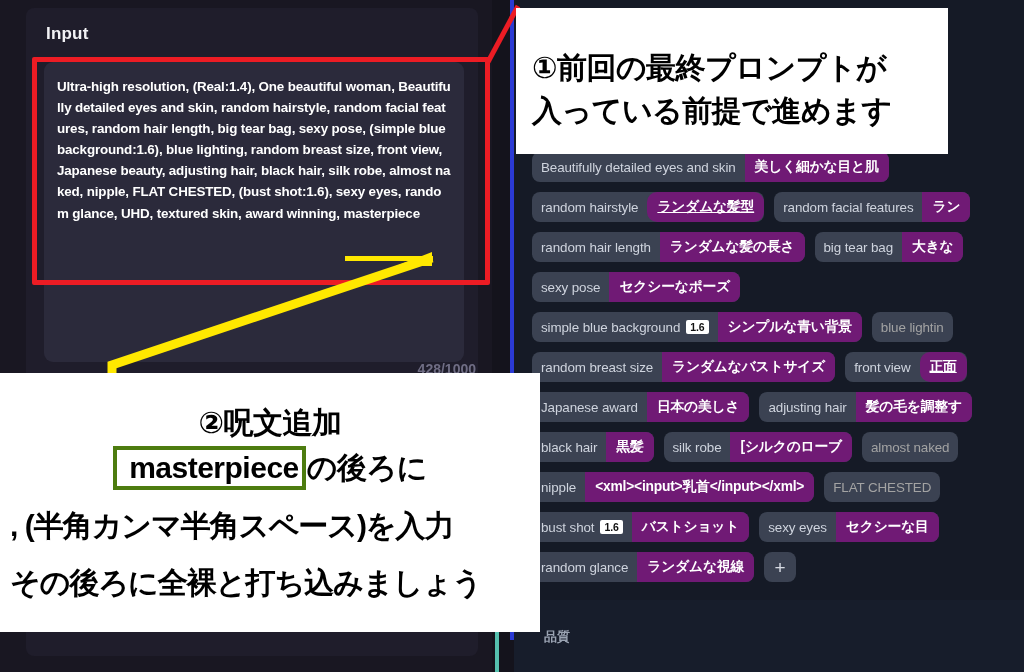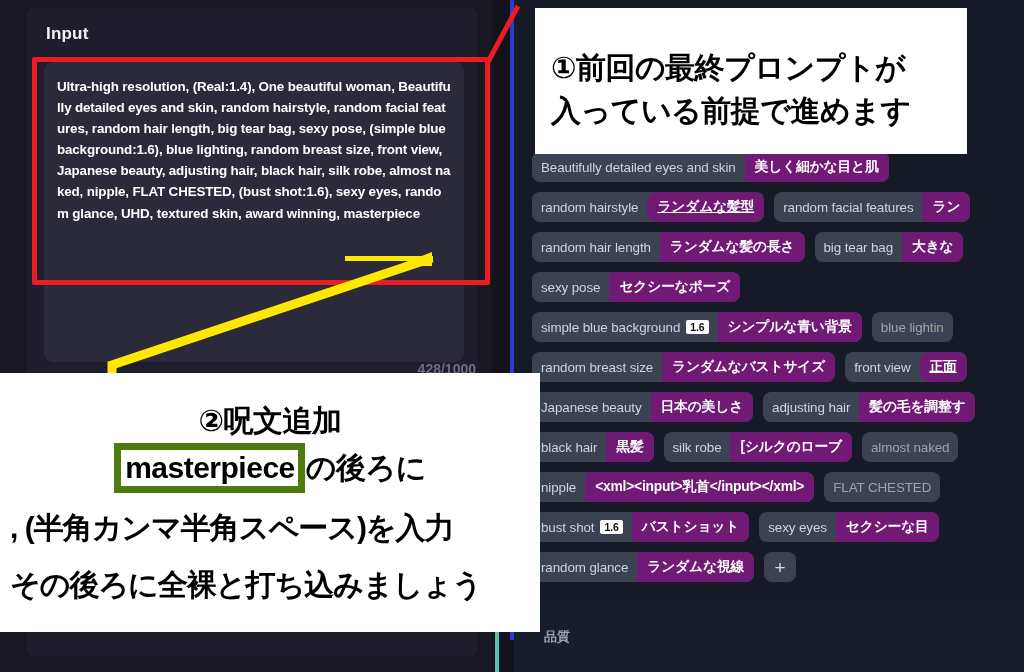--- a/index.html
+++ b/index.html
@@ -116,21 +116,20 @@
     pointer-events:none; }
 
   
   .callout {
     position:absolute; background:#ffffff; color:#000000;
     display:flex; flex-direction:column; justify-content:center;
   }
   #callout-1 {
     left:516px; top:8px; width:432px; height:146px;
     padding:24px 14px 6px 16px;
-    margin-left:19px;
   }
   #callout-1 .cl-line {
     font-size:30px; font-weight:bold; line-height:1.42;
     letter-spacing:-.5px; white-space:nowrap;
   }
   #callout-2 {
     left:0px; top:373px; width:540px; height:259px;
     padding:4px 10px 4px 10px;
   }
   #callout-2 .cl-head {
@@ -139,22 +138,22 @@
   }
   #callout-2 .cl-line2 {
     font-size:30px; font-weight:bold; line-height:1.52;
     letter-spacing:-.5px; text-align:center; white-space:nowrap;
   }
   #callout-2 .cl-line3, #callout-2 .cl-line4 {
     font-size:30px; font-weight:bold; line-height:1.5;
     letter-spacing:-1px; white-space:nowrap; text-align:left;margin-top:12px;
   }
   .mp-highlight {
-    display:inline-block; border:7px solid #4d7c0f;
-    padding:0px 3px 0 4px; line-height:1.18; margin-right:1px;
+    display:inline-block; border:4px solid #4d7c0f;
+    padding:0px 3px 0 12px; line-height:1.18; margin-right:1px;
   }
 </style>
 </head>
 <body>
 
 <div id="screen">
 
   <div id="left-pane">
     <div id="left-card"></div>
 
@@ -240,21 +239,21 @@
           <div class="chip">
             <span class="chip-en">
               <span>front view</span>
             </span>
             <span class="chip-ja underline">正面</span>
           </div>
         </div>
         <div class="chip-row">
           <div class="chip">
             <span class="chip-en">
-              <span>Japanese beauty</span>
+              <span>Japanese award</span>
             </span>
             <span class="chip-ja">日本の美しさ</span>
           </div>
           <div class="chip">
             <span class="chip-en">
               <span>adjusting hair</span>
             </span>
             <span class="chip-ja">髪の毛を調整す</span>
           </div>
         </div>

